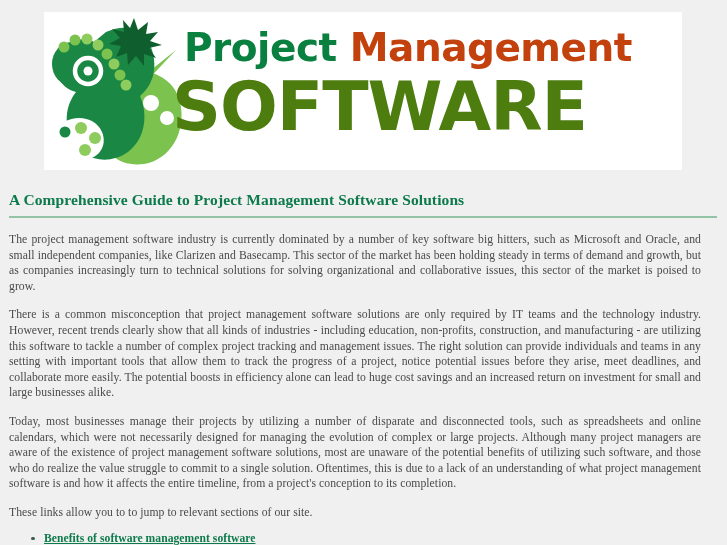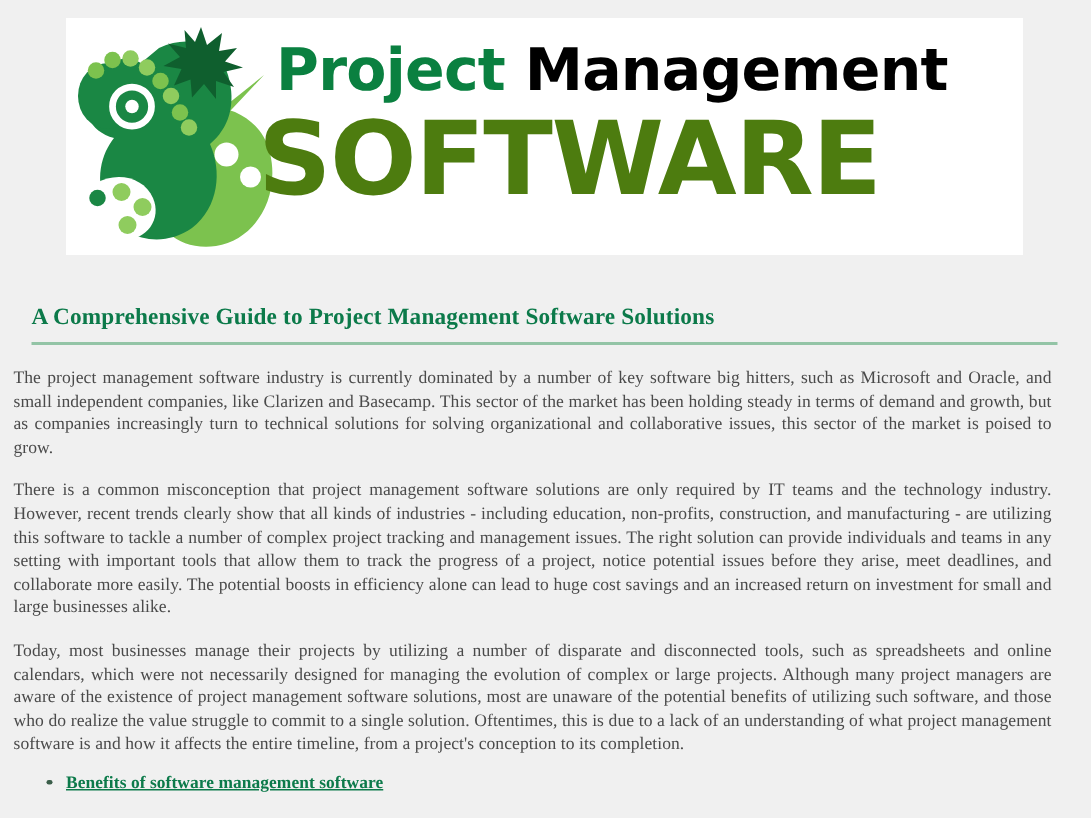--- a/index.html
+++ b/index.html
@@ -52,21 +52,21 @@
     top: 12px;
     width: 100%;
     font-family: "DejaVu Sans", "Liberation Sans", sans-serif;
     font-weight: bold;
     font-size: 39px;
     letter-spacing: -0.5px;
     line-height: 48px;
     white-space: nowrap;
   }
   .wm-project { color: #0a8040; }
-  .wm-management { color: #000000; }
+  .wm-management { color: #c2410c; }
   .wordmark-bottom {
     position: absolute;
     left: -12px;
     top: 54px;
     width: 100%;
     font-family: "DejaVu Sans", "Liberation Sans", sans-serif;
     font-weight: bold;
     font-size: 68px;
     line-height: 82px;
     letter-spacing: -1px;
@@ -75,21 +75,21 @@
   }
 
   
   .content {
     position: absolute;
     left: 9px;
     top: 190px;
     width: 708px;
   }
   h1.page-title {
-    margin: 12px;
+    margin: 0;
     padding: 0 0 6px 0;
     font-family: "Liberation Serif", "DejaVu Serif", serif;
     font-size: 15.5px;
     font-weight: bold;
     color: #0c7a4a;
     border-bottom: 2px solid #93c4a6;
     line-height: 20px;
     letter-spacing: 0.1px;
   }
   p.body-text {
@@ -186,20 +186,21 @@
 
   </div>
 
   <div class="content">
 
     <h1 class="page-title">A Comprehensive Guide to Project Management Software Solutions</h1>
 
     <p class="body-text first">The project management software industry is currently dominated by a number of key software big hitters, such as Microsoft and Oracle, and small independent companies, like Clarizen and Basecamp. This sector of the market has been holding steady in terms of demand and growth, but as companies increasingly turn to technical solutions for solving organizational and collaborative issues, this sector of the market is poised to grow.</p>
     <p class="body-text">There is a common misconception that project management software solutions are only required by IT teams and the technology industry. However, recent trends clearly show that all kinds of industries - including education, non-profits, construction, and manufacturing - are utilizing this software to tackle a number of complex project tracking and management issues. The right solution can provide individuals and teams in any setting with important tools that allow them to track the progress of a project, notice potential issues before they arise, meet deadlines, and collaborate more easily. The potential boosts in efficiency alone can lead to huge cost savings and an increased return on investment for small and large businesses alike.</p>
     <p class="body-text">Today, most businesses manage their projects by utilizing a number of disparate and disconnected tools, such as spreadsheets and online calendars, which were not necessarily designed for managing the evolution of complex or large projects. Although many project managers are aware of the existence of project management software solutions, most are unaware of the potential benefits of utilizing such software, and those who do realize the value struggle to commit to a single solution. Oftentimes, this is due to a lack of an understanding of what project management software is and how it affects the entire timeline, from a project's conception to its completion.</p>
+    <p class="body-text">These links allow you to to jump to relevant sections of our site.</p>
 
     <ul class="link-list">
       <li>
         <a href="#">Benefits of software management software</a>
       </li>
 
     </ul>
 
   </div>
 

